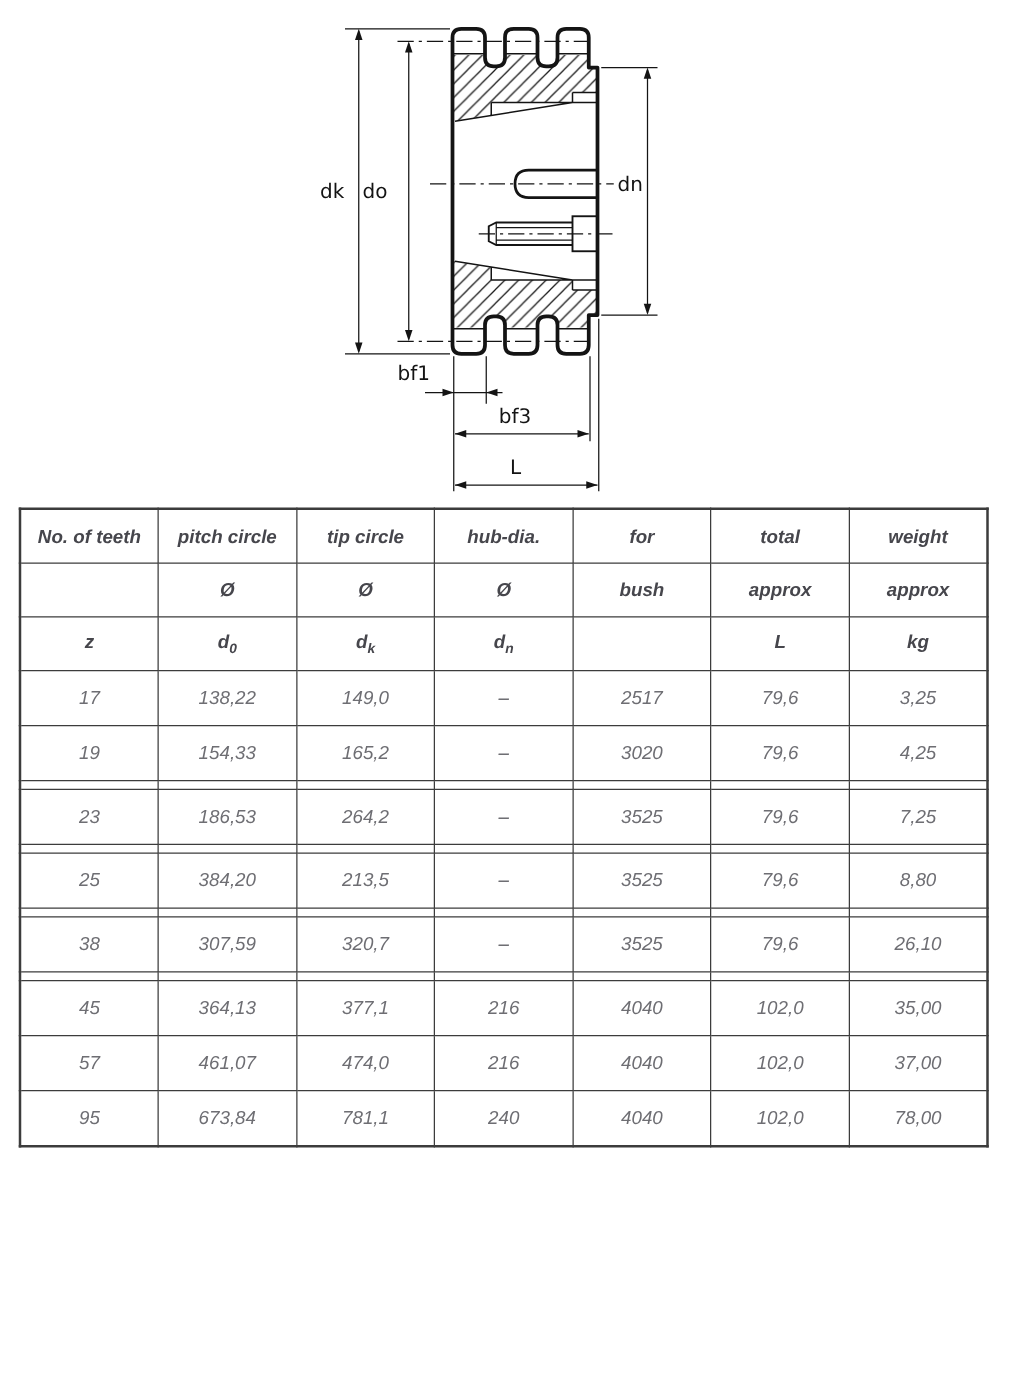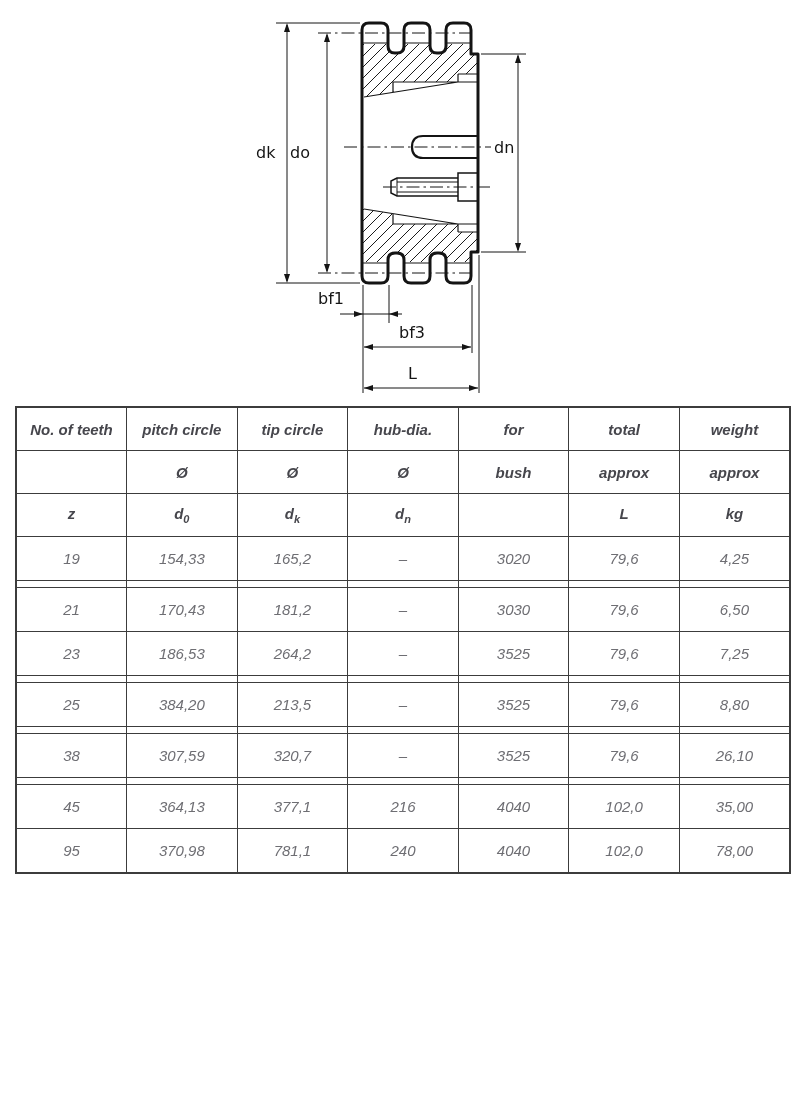--- a/index.html
+++ b/index.html
@@ -130,45 +130,45 @@
       <th><span>d</span><sub>0</sub></th>
       <th><span>d</span><sub>k</sub></th>
       <th><span>d</span><sub>n</sub></th>
       <th><span></span><sub></sub></th>
       <th><span>L</span><sub></sub></th>
       <th><span>kg</span><sub></sub></th>
     </tr>
   </thead>
   <tbody id="spec-body">
       <tr>
+        <td>17</td>
+        <td>138,22</td>
+        <td>149,0</td>
+        <td>–</td>
+        <td>2517</td>
+        <td>79,6</td>
+        <td>3,25</td>
+      </tr>
+      <tr>
         <td>19</td>
         <td>154,33</td>
         <td>165,2</td>
         <td>–</td>
         <td>3020</td>
         <td>79,6</td>
         <td>4,25</td>
       </tr>
       <tr class="sep">
         <td></td>
         <td></td>
         <td></td>
         <td></td>
         <td></td>
         <td></td>
         <td></td>
-      </tr>
-      <tr>
-        <td>21</td>
-        <td>170,43</td>
-        <td>181,2</td>
-        <td>–</td>
-        <td>3030</td>
-        <td>79,6</td>
-        <td>6,50</td>
       </tr>
       <tr>
         <td>23</td>
         <td>186,53</td>
         <td>264,2</td>
         <td>–</td>
         <td>3525</td>
         <td>79,6</td>
         <td>7,25</td>
       </tr>
@@ -220,22 +220,31 @@
       <tr>
         <td>45</td>
         <td>364,13</td>
         <td>377,1</td>
         <td>216</td>
         <td>4040</td>
         <td>102,0</td>
         <td>35,00</td>
       </tr>
       <tr>
+        <td>57</td>
+        <td>461,07</td>
+        <td>474,0</td>
+        <td>216</td>
+        <td>4040</td>
+        <td>102,0</td>
+        <td>37,00</td>
+      </tr>
+      <tr>
         <td>95</td>
-        <td>370,98</td>
+        <td>673,84</td>
         <td>781,1</td>
         <td>240</td>
         <td>4040</td>
         <td>102,0</td>
         <td>78,00</td>
       </tr>
     </tbody>
 </table>
 
 </body></html>

